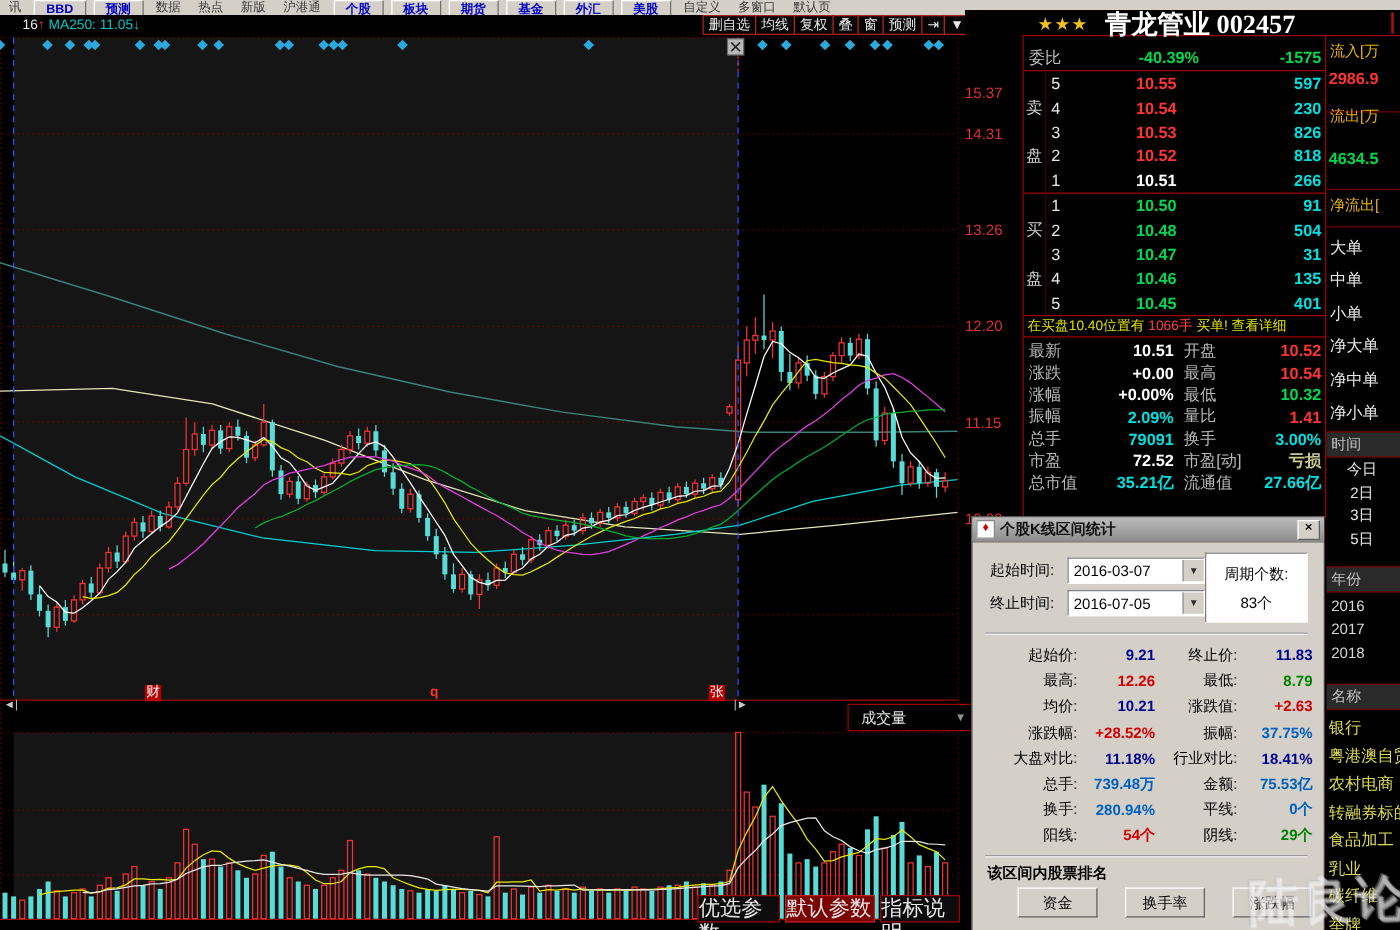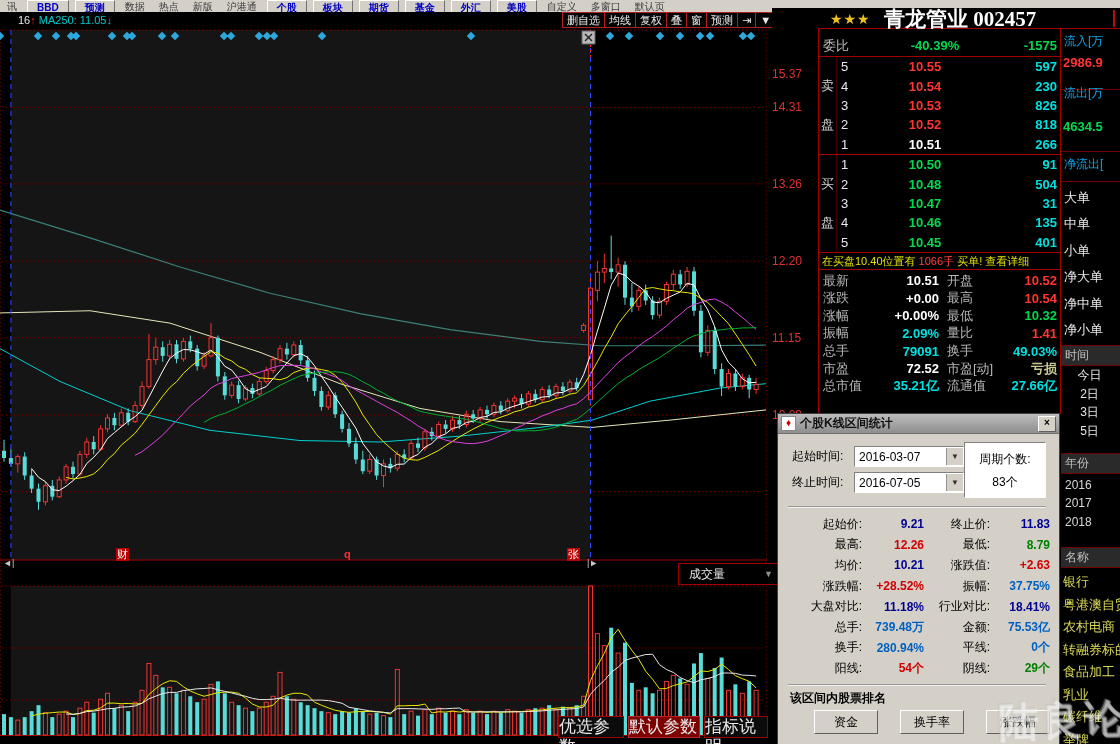--- a/index.html
+++ b/index.html
@@ -64,21 +64,21 @@
   #notice-row .y{color:#e0e000;} #notice-row .r{color:#ff4040;}
   #quote-stats{padding:2px 4px 0 4px;}
   .qs-row{display:flex;height:17.6px;align-items:center;white-space:nowrap;}
   .qs-row .l1{color:#b8b8b8;width:46px;}
   .qs-row .v1{width:70px;text-align:right;font-weight:bold;}
   .qs-row .l2{color:#b8b8b8;width:64px;padding-left:8px;}
   .qs-row .v2{flex:1;text-align:right;font-weight:bold;}
   
   #flow-strip{position:absolute;left:1060px;top:28px;width:60px;height:716px;background:#000;
               border-left:1px solid #a00000;border-top:1px solid #a00000;overflow:hidden;font-size:12px;z-index:1;}
-  #flow-strip .sec-label{position:absolute;left:3px;color:#0ea5e9;white-space:nowrap;}
+  #flow-strip .sec-label{position:absolute;left:3px;color:#eab308;white-space:nowrap;}
   #flow-strip .sec-value{position:absolute;left:2px;font-weight:bold;font-size:13px;white-space:nowrap;}
   .flow-hr{position:absolute;left:0;width:60px;border-top:1px solid #700000;}
   #flow-orders{position:absolute;left:3px;top:156px;width:57px;}
   #flow-orders div{height:26.4px;line-height:26.4px;color:#e8e8e8;font-size:13px;white-space:nowrap;}
   .strip-header{position:absolute;left:0;width:60px;background:#2a2a2a;color:#c0c0c0;
                 padding-left:4px;height:19px;line-height:19px;border-top:1px solid #700000;
                 border-bottom:1px solid #700000;white-space:nowrap;}
   #flow-time-rows{position:absolute;left:0;top:337px;width:57px;}
   #flow-time-rows div{height:18.7px;line-height:18.7px;color:#e8e8e8;text-align:center;white-space:nowrap;}
   #flow-years-rows{position:absolute;left:4px;top:447px;width:56px;}
@@ -737,21 +737,21 @@
         <div class="qs-row">
           <span class="l1">振幅</span>
           <span class="v1 c-cyan">2.09%</span>
           <span class="l2">量比</span>
           <span class="v2 c-red">1.41</span>
         </div>
         <div class="qs-row">
           <span class="l1">总手</span>
           <span class="v1 c-cyan">79091</span>
           <span class="l2">换手</span>
-          <span class="v2 c-cyan">49.03%</span>
+          <span class="v2 c-cyan">3.00%</span>
         </div>
         <div class="qs-row">
           <span class="l1">市盈</span>
           <span class="v1 c-white">72.52</span>
           <span class="l2">市盈[动]</span>
           <span class="v2 c-pale">亏损</span>
         </div>
         <div class="qs-row">
           <span class="l1">总市值</span>
           <span class="v1 c-cyan">35.21亿</span>

